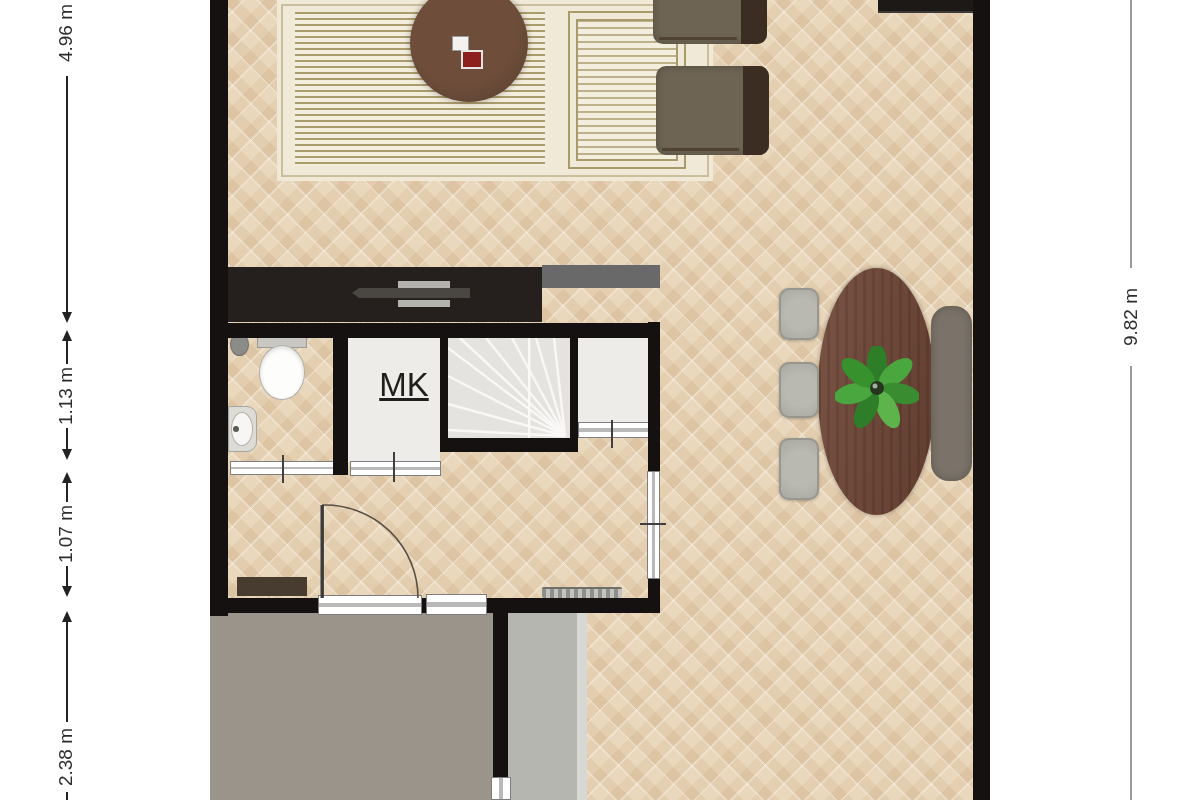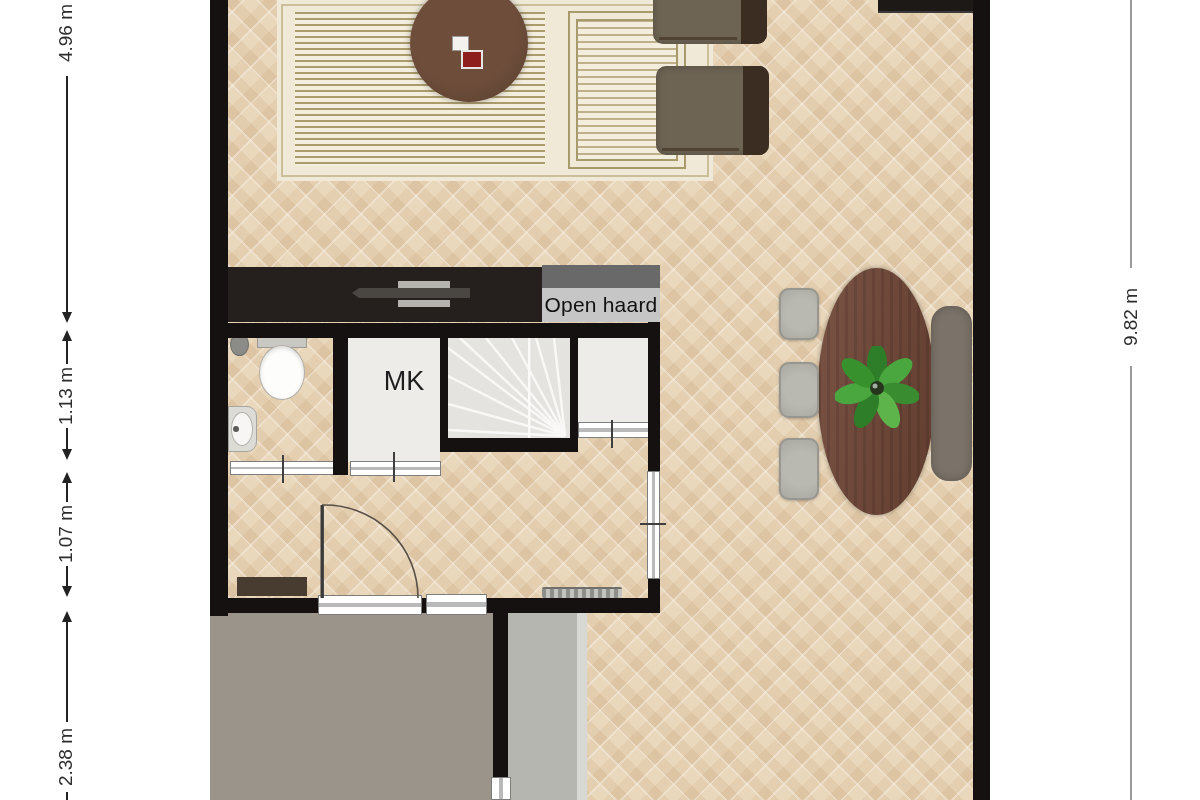--- a/index.html
+++ b/index.html
@@ -152,23 +152,20 @@
   <div class="abs dchair" style="left:779px; top:288px; width:40px; height:52px;"></div>
   <div class="abs dchair" style="left:779px; top:362px; width:40px; height:56px;"></div>
   <div class="abs dchair" style="left:779px; top:438px; width:40px; height:62px;"></div>
   <div class="abs bench" style="left:931px; top:306px; width:41px; height:175px;"></div>
 
   <div class="abs tvunit" style="left:228px; top:267px; width:314px; height:55px;"></div>
   <div class="abs" style="left:398px; top:281px; width:52px; height:8px; background:#b5b3ae;"></div>
   <div class="abs" style="left:352px; top:288px; width:118px; height:10px; background:#4a4642; clip-path:polygon(0 50%, 6% 0, 100% 0, 100% 100%, 6% 100%);"></div>
   <div class="abs" style="left:398px; top:300px; width:52px; height:7px; background:#b5b3ae;"></div>
   <div class="abs fireplace-top" style="left:542px; top:265px; width:118px; height:23px;"></div>
-  <div class="abs fireplace-label" style="left:542px; top:288px; width:118px; height:34px;">
-    <span>Open haard</span>
-  </div>
 
   <svg class="abs" style="left:448px; top:338px;" width="122" height="100" viewBox="0 0 122 100">
     <rect x="0" y="0" width="122" height="100" fill="#e4e3e0"></rect>
     <g stroke="#fbfaf8" stroke-width="2.4" opacity="0.95">
       <line x1="117" y1="98" x2="0" y2="92"></line>
       <line x1="117" y1="98" x2="0" y2="66"></line>
       <line x1="117" y1="98" x2="0" y2="38"></line>
       <line x1="117" y1="98" x2="0" y2="10"></line>
       <line x1="117" y1="98" x2="12" y2="0"></line>
       <line x1="117" y1="98" x2="38" y2="0"></line>
@@ -177,21 +174,21 @@
       <line x1="117" y1="98" x2="106" y2="0"></line>
     </g>
     <rect x="80" y="0" width="2.4" height="100" fill="#fbfaf8"></rect>
   </svg>
 
   <div class="abs closet" style="left:578px; top:338px; width:72px; height:85px;"></div>
   <div class="abs thresh" style="left:578px; top:422px; width:74px; height:16px;"></div>
   <div class="abs tick" style="left:611px; top:420px; width:2px; height:28px;"></div>
 
   <div class="abs mk" style="left:348px; top:338px; width:92px; height:124px;"></div>
-  <div class="abs room-label" style="left:348px; top:366px; width:112px; text-align:center; font-size:27px;">
+  <div class="abs room-label" style="left:348px; top:366px; width:112px; text-align:center; font-size:33px;text-decoration:underline;">
     <span>MK</span>
   </div>
   <div class="abs thresh" style="left:350px; top:461px; width:91px; height:15px;"></div>
   <div class="abs tick" style="left:393px; top:452px; width:2px; height:30px;"></div>
 
   <div class="abs wc-tank" style="left:257px; top:331px; width:50px; height:17px;"></div>
   <div class="abs wc-bowl" style="left:259px; top:345px; width:46px; height:55px;"></div>
   <div class="abs wc-brush" style="left:230px; top:333px; width:19px; height:23px;"></div>
   <div class="abs sink-base" style="left:228px; top:406px; width:29px; height:46px;"></div>
   <div class="abs sink-basin" style="left:231px; top:412px; width:22px; height:34px;"></div>

